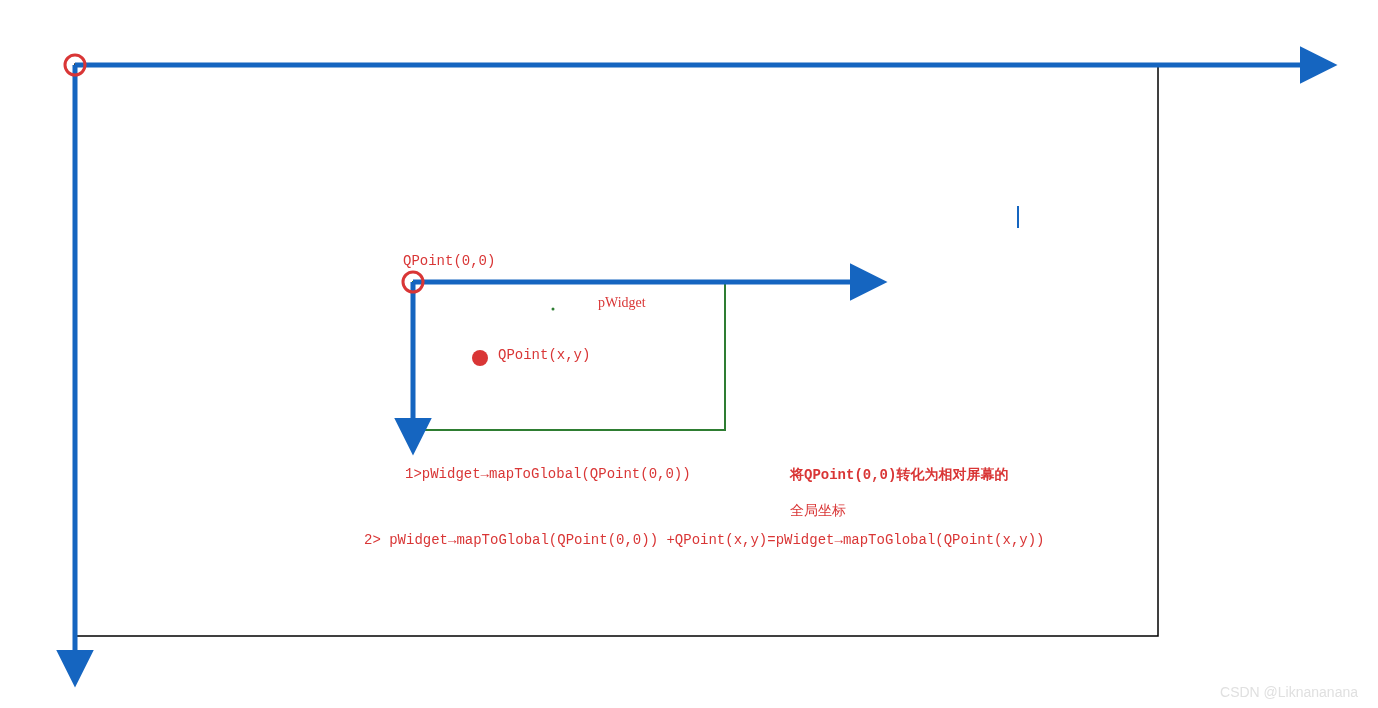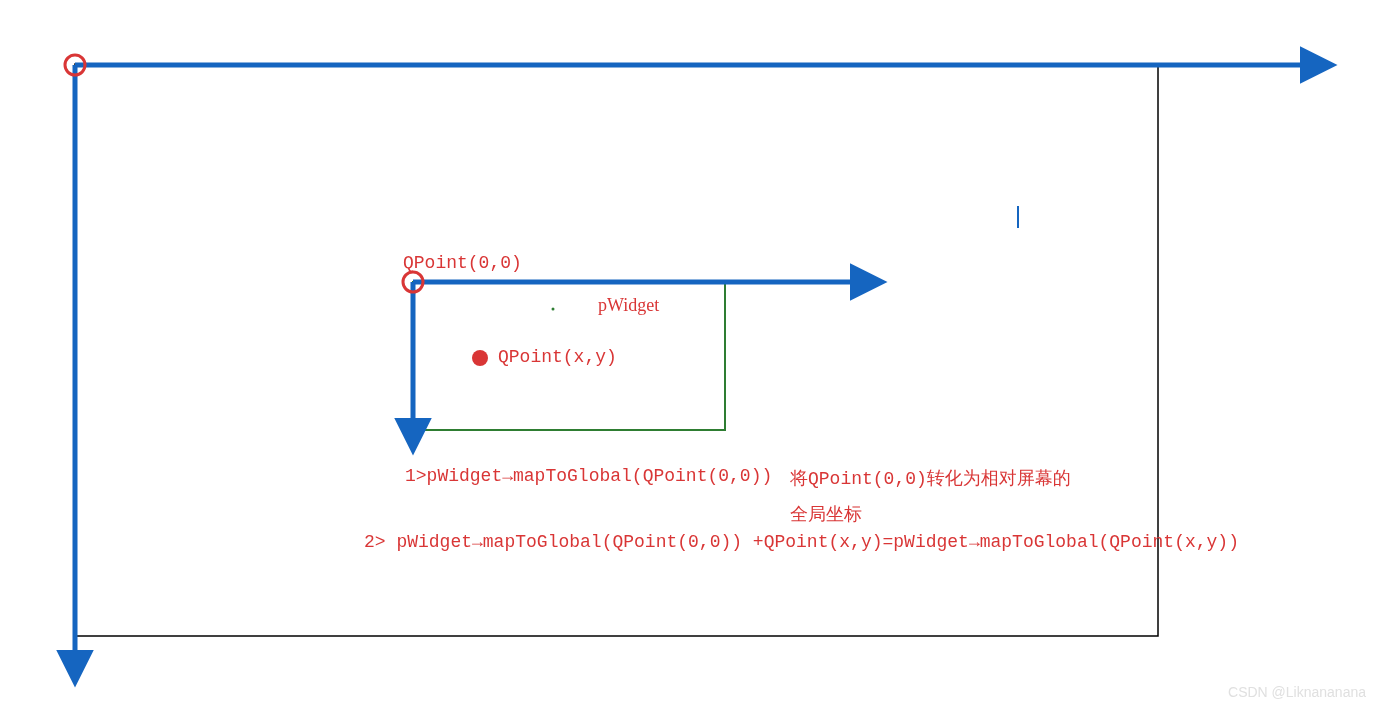--- a/index.html
+++ b/index.html
@@ -9,26 +9,26 @@
     height: 708px;
     background: #ffffff;
     font-family: "Consolas", "Courier New", monospace;
     position: relative;
     overflow: hidden;
   }
   svg { display: block; }
   .label {
     position: absolute;
     color: #d93636;
-    font-size: 18px;
+    font-size: 14px;
     white-space: nowrap;
   }
   .watermark {
     position: absolute;
-    right: 12px;
+    right: 20px;
     bottom: 8px;
     color: #e0e0e0;
     font-size: 14px;
     font-family: sans-serif;
   }
   .caret {
     position: absolute;
     width: 2px;
     height: 22px;
     background: #1565c0;
@@ -61,20 +61,20 @@
   <circle cx="480" cy="358" r="8" fill="#d93636"></circle>
 </svg>
 
 <span class="label" style="left:403px; top:253px;">QPoint(0,0)</span>
 
 <span class="label" style="left:598px; top:295px;font-family:Liberation Serif, serif;">pWidget</span>
 
 <span class="label" style="left:498px; top:347px;font-family:Liberation Mono, monospace;">QPoint(x,y)</span>
 
 <span class="label" style="left:405px; top:466px;">1&gt;pWidget→mapToGlobal(QPoint(0,0))</span>
-<span class="label" style="left:790px; top:466px;">将QPoint(0,0)转化为相对屏幕的</span>
+<span class="label" style="left:790px; top:466px;font-weight:bold;">将QPoint(0,0)转化为相对屏幕的</span>
 <span class="label" style="left:790px; top:502px;">全局坐标</span>
 
 <span class="label" style="left:364px; top:532px;">2&gt; pWidget→mapToGlobal(QPoint(0,0)) +QPoint(x,y)=pWidget→mapToGlobal(QPoint(x,y))</span>
 
 <div class="caret" style="left:1017px; top:206px;"></div>
 
 <div class="watermark">CSDN @Liknananana</div>
 
 </body></html>

